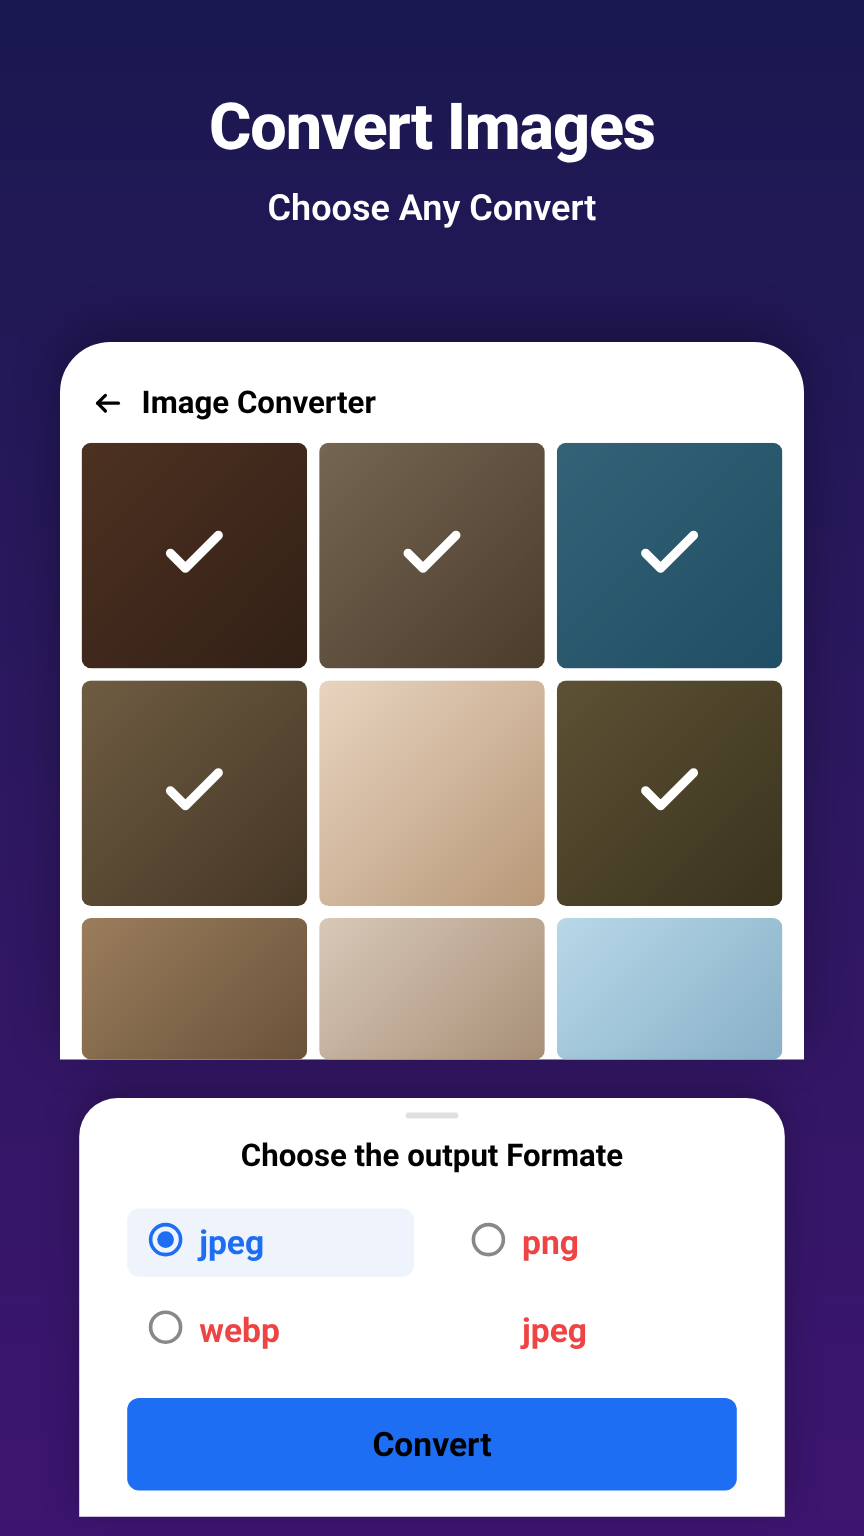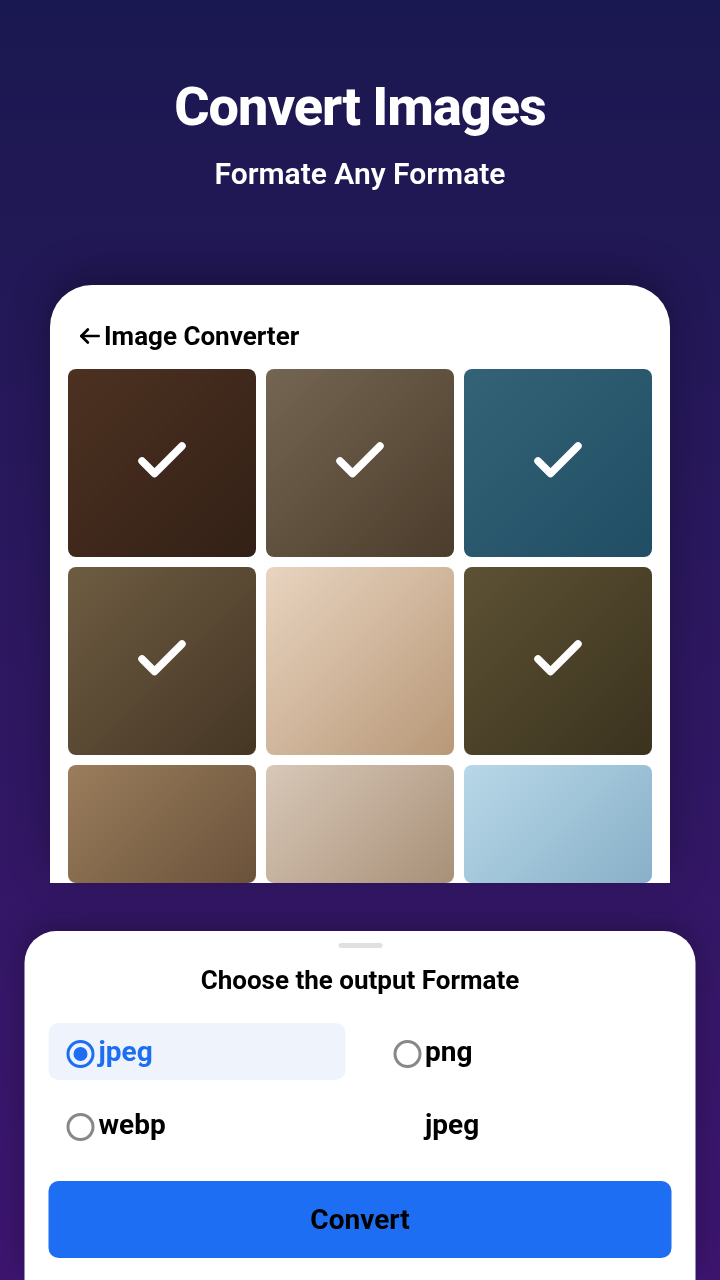--- a/index.html
+++ b/index.html
@@ -1,58 +1,58 @@
 <!DOCTYPE html>
 <html><head>
 <meta charset="utf-8">
 <style>
 *{margin:0;padding:0;box-sizing:border-box;font-family:-apple-system,BlinkMacSystemFont,'Segoe UI',Roboto,sans-serif}
 body{width:720px;height:1280px;background:linear-gradient(180deg,#1a1850 0%,#2d1860 50%,#3d1570 100%);overflow:hidden;position:relative}
 .hero{text-align:center;padding:75px 20px 40px}
 .hero-title{color:#fff;font-size:54px;font-weight:800;letter-spacing:-1px}
 .hero-sub{color:#fff;font-size:30px;font-weight:600;margin-top:18px}
 .phone{position:absolute;top:285px;left:50%;transform:translateX(-50%);width:620px;background:#fff;border-radius:42px 42px 0 0;padding:28px 0 0;box-shadow:0 -10px 40px rgba(0,0,0,0.3)}
-.app-bar{display:flex;align-items:center;padding:8px 26px 18px;}
+.app-bar{display:flex;align-items:center;padding:8px 26px 18px;gap:14px}
 .back-arrow{width:28px;height:28px;display:flex;align-items:center;justify-content:center}
 .app-title{font-size:26px;font-weight:700;color:#000}
 .grid{display:grid;grid-template-columns:repeat(3,1fr);gap:10px;padding:0 18px}
 .thumb{aspect-ratio:1;border-radius:8px;position:relative;overflow:hidden}
 .thumb.row3{aspect-ratio:1.6}
 .thumb-img{width:100%;height:100%}
 .thumb.sel .thumb-img{filter:brightness(0.55)}
 .check{position:absolute;top:50%;left:50%;transform:translate(-50%,-50%)}
 .t1{background:linear-gradient(135deg,#8b5a3c,#5c3a28)}
 .t2{background:linear-gradient(135deg,#d4b896,#8a6d4e)}
 .t3{background:linear-gradient(135deg,#5eb3d9,#3a8db5)}
 .t4{background:linear-gradient(135deg,#c9a878,#7d6142)}
 .t5{background:linear-gradient(135deg,#e8d4c0,#b89878)}
 .t6{background:linear-gradient(135deg,#a8945e,#6b5c38)}
 .t7{background:linear-gradient(135deg,#9a7d5c,#6a523a)}
 .t8{background:linear-gradient(135deg,#d8c8b8,#a89078)}
 .t9{background:linear-gradient(135deg,#b8d8e8,#88b0c8)}
-.sheet{position:absolute;bottom:0;left:50%;transform:translateX(-50%);width:671px;background:#fff;border-radius:32px 32px 0 0;padding:34px 24px 22px;box-shadow:0 -8px 30px rgba(0,0,0,0.25)}
+.sheet{position:absolute;bottom:16px;left:50%;transform:translateX(-50%);width:588px;background:#fff;border-radius:32px 32px 0 0;padding:34px 40px 22px;box-shadow:0 -8px 30px rgba(0,0,0,0.25)}
 .sheet-handle{position:absolute;top:12px;left:50%;transform:translateX(-50%);width:44px;height:5px;background:#e0e0e0;border-radius:3px}
 .sheet-title{text-align:center;font-size:26px;font-weight:700;color:#000;margin-bottom:28px}
 .formats{display:grid;grid-template-columns:1fr 1fr;gap:16px 30px;margin-bottom:28px}
-.format-opt{display:flex;align-items:flex-end;gap:4px;padding:12px 18px;border-radius:10px}
+.format-opt{display:flex;align-items:flex-start;gap:14px;padding:12px 18px;border-radius:10px}
 .format-opt.active{background:#eef3fc}
 .radio{width:28px;height:28px;border-radius:50%;border:3px solid #888;display:flex;align-items:center;justify-content:center;flex-shrink:0}
 .format-opt.active .radio{border-color:#1e6ef4}
 .radio-dot{width:14px;height:14px;border-radius:50%;background:#1e6ef4}
-.format-label{font-size:28px;font-weight:700;color:#000000}
+.format-label{font-size:28px;font-weight:700;color:#ef4444}
 .format-opt.active .format-label{color:#1e6ef4}
 .format-opt.noradio .radio{visibility:hidden}
 .convert-btn{width:100%;background:#1e6ef4;color:#000000;border:none;border-radius:10px;padding:22px;font-size:28px;font-weight:700;cursor:pointer}
 </style>
 </head>
 <body>
 
 <div class="hero">
   <div class="hero-title">Convert Images</div>
-  <div class="hero-sub">Formate Any Formate</div>
+  <div class="hero-sub">Choose Any Convert</div>
 </div>
 
 <div class="phone">
   <div class="app-bar">
     <div class="back-arrow">
       <svg width="26" height="26" viewBox="0 0 24 24" fill="none" stroke="#000" stroke-width="2.5" stroke-linecap="round" stroke-linejoin="round">
           <line x1="20" y1="12" x2="4" y2="12"></line>
           <polyline points="10 18 4 12 10 6"></polyline>
         </svg>
     </div>

